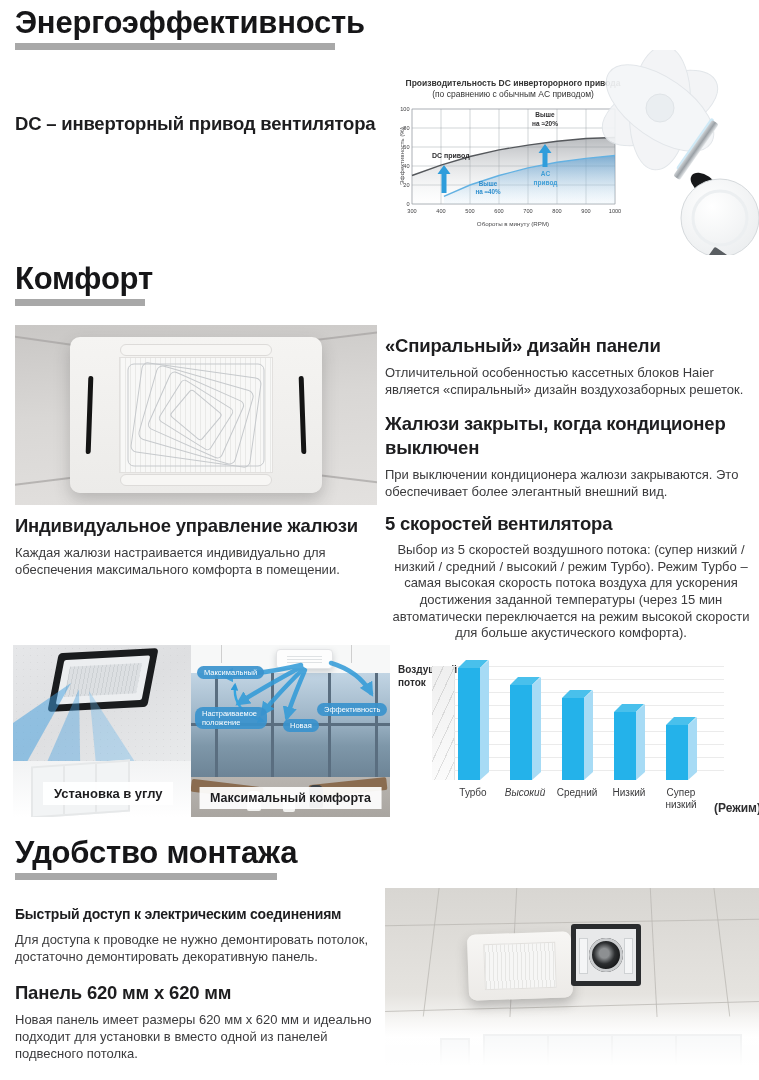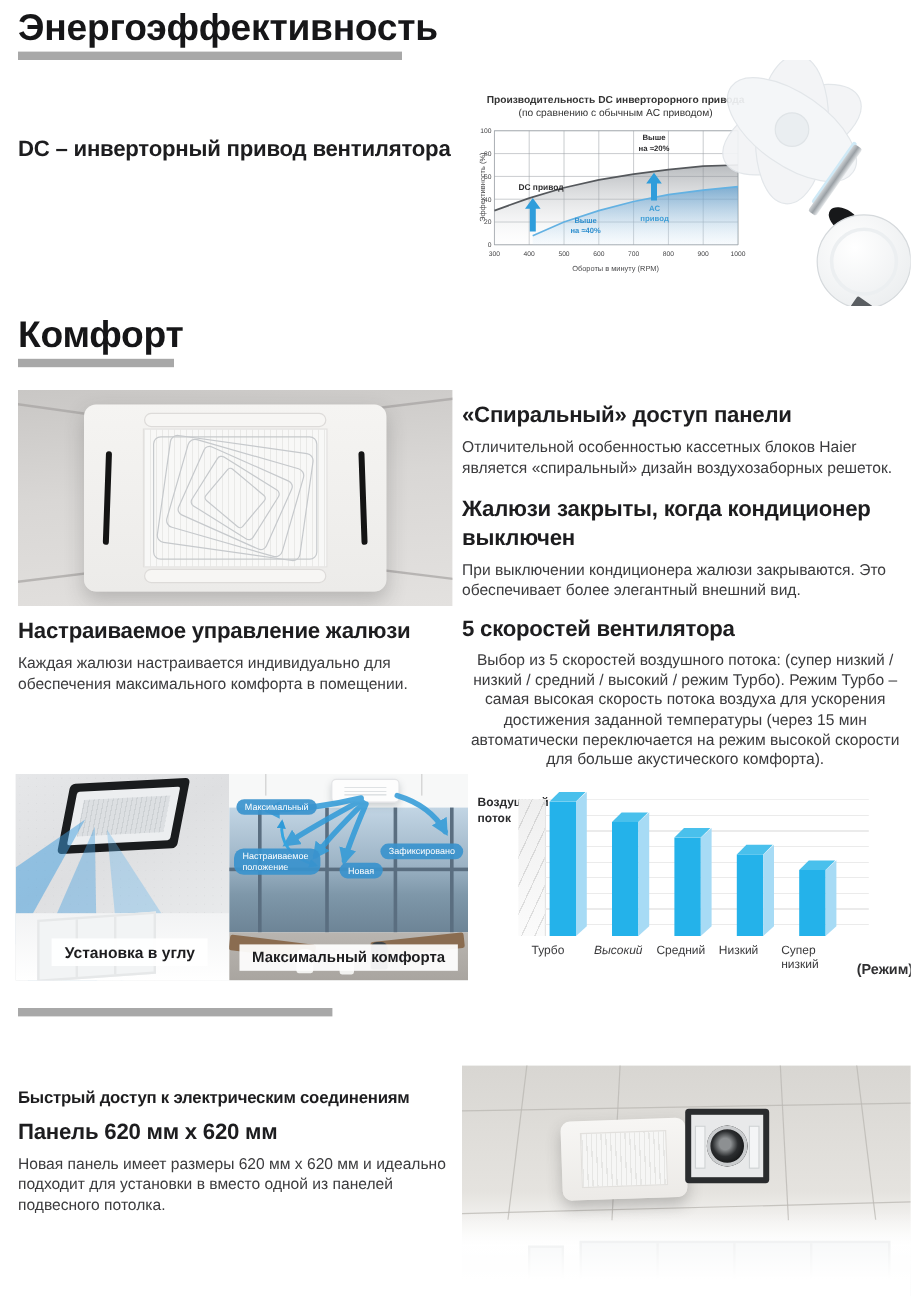--- a/index.html
+++ b/index.html
@@ -31,21 +31,21 @@
   .bc-title{position:absolute;left:0;top:16px;width:70px;font-size:10px;font-weight:700;color:#2b2b2d;line-height:1.25;}
   .bc-wall{position:absolute;left:34px;top:18px;width:22px;height:114px;
     background:linear-gradient(to bottom,#efefef,#fbfbfb),
     repeating-linear-gradient(115deg,#e3e3e3 0 1px,transparent 1px 10px);
     background-blend-mode:multiply;border-right:1px solid #e3e3e3;}
   .bc-plot{position:absolute;left:56px;top:18px;width:270px;height:114px;
     background:repeating-linear-gradient(to bottom,#ebebeb 0 1px,transparent 1px 13px);}
   .bc-bar{position:absolute;bottom:36px;width:22px;}
   .bc-bar .bc-side{position:absolute;left:100%;top:0;width:9px;height:100%;transform:skewY(-42deg);transform-origin:0 0;}
   .bc-bar .bc-top{position:absolute;left:0;top:-8px;width:100%;height:8px;transform:skewX(-45deg);transform-origin:0 100%;}
-  .bc-cat{position:absolute;top:139px;width:60px;font-size:10px;line-height:1.15;color:#3a3a3c;}
+  .bc-cat{position:absolute;top:139px;width:60px;text-align:center;font-size:10px;line-height:1.15;color:#3a3a3c;}
   .bc-mode{position:absolute;left:316px;top:153px;width:46px;font-size:12px;font-weight:700;color:#2f2f31;}
   
   .caption-box{position:absolute;background:rgba(255,255,255,.93);color:#1d1d1f;font-weight:700;padding:4px 11px;white-space:nowrap;}
   .pill{position:absolute;background:rgba(58,146,205,.92);color:#fff;font-size:7.5px;line-height:1.2;padding:2px 7px;border-radius:8px;white-space:nowrap;}
   .pill.two{white-space:normal;width:58px;border-radius:8px;}
   
   #photo-cassette{left:15px;top:325px;width:362px;height:180px;background:linear-gradient(175deg,#c9c7c5,#d9d7d5 45%,#e3e1df);overflow:hidden;}
   .seam{position:absolute;height:2px;background:#a5a3a1;opacity:.7;}
   .panel{position:absolute;left:50%;top:50%;transform:translate(-50%,-50%);width:252px;height:156px;border-radius:10px;
     background:linear-gradient(180deg,#f5f4f2,#ecebe9);box-shadow:0 7px 16px rgba(60,60,60,.25);}
@@ -203,28 +203,28 @@
           <rect x="36" y="26" width="80" height="62" rx="5" transform="rotate(24 76 57)"></rect>
           <rect x="46" y="33" width="60" height="48" rx="4" transform="rotate(32 76 57)"></rect>
           <rect x="56" y="40" width="40" height="34" rx="3" transform="rotate(40 76 57)"></rect>
         </g>
       </svg>
     </div>
   </div>
 </div>
 
 <div class="abs" style="left:385px;top:334px;width:368px;">
-  <h2 class="h2">«Спиральный» доступ панели</h2>
+  <h2 class="h2">«Спиральный» дизайн панели</h2>
   <p class="body-txt" style="margin-bottom:14px;">Отличительной особенностью кассетных блоков Haier является «спиральный» дизайн воздухозаборных решеток.</p>
   <h2 class="h2">Жалюзи закрыты, когда кондиционер выключен</h2>
   <p class="body-txt">При выключении кондиционера жалюзи закрываются. Это обеспечивает более элегантный внешний вид.</p>
 </div>
 
 <div class="abs" style="left:15px;top:514px;width:362px;">
-  <h2 class="h2">Настраиваемое управление жалюзи</h2>
+  <h2 class="h2">Индивидуальное управление жалюзи</h2>
   <p class="body-txt">Каждая жалюзи настраивается индивидуально для обеспечения максимального комфорта в помещении.</p>
 </div>
 
 <div class="abs" style="left:385px;top:512px;width:372px;">
   <h2 class="h2">5 скоростей вентилятора</h2>
   <p class="body-txt" style="line-height:1.28;text-align:center;">Выбор из 5 скоростей воздушного потока: (супер низкий / низкий / средний / высокий / режим Турбо). Режим Турбо – самая высокая скорость потока воздуха для ускорения достижения заданной температуры (через 15 мин автоматически переключается на режим высокой скорости для больше акустического комфорта).</p>
 </div>
 
 <div class="abs" id="img-corner">
   <div class="speck"></div>
@@ -275,21 +275,21 @@
       <path d="M110,22 C88,34 66,46 48,58" marker-end="url(#ah)"></path>
       <path d="M112,24 C96,40 82,54 72,68" marker-end="url(#ah)"></path>
       <path d="M114,25 C106,44 100,58 96,72" marker-end="url(#ah)"></path>
       <path d="M140,18 C160,24 172,34 180,48" marker-end="url(#ah)"></path>
     </g>
     <path d="M44,40 C42,58 52,70 72,76" fill="none" stroke="#35a5e0" stroke-width="2.4" marker-start="url(#ah)" marker-end="url(#ah)"></path>
   </svg>
   <div class="pill" style="left:6px;top:21px;">Максимальный</div>
   <div class="pill two" style="left:4px;top:62px;">Настраиваемое положение</div>
   <div class="pill" style="left:92px;top:74px;">Новая</div>
-  <div class="pill" style="left:126px;top:58px;">Зафиксировано</div>
+  <div class="pill" style="left:126px;top:58px;">Эффективность</div>
   <div class="caption-box" style="left:50%;transform:translateX(-50%);bottom:8px;font-size:12.5px;">Максимальный комфорта</div>
 </div>
 
 <div class="abs" id="fan-chart">
   <div class="bc-title">Воздушный поток</div>
   <div class="bc-wall"></div>
   <div class="bc-plot"></div>
   <div id="bc-bars" class="abs" style="left:0;top:0;width:100%;height:100%;">
       <div class="bc-bar" style="left: 60px; height: 112px; background: rgb(36, 178, 234);">
         <i class="bc-top" style="background: rgb(73, 192, 236);"></i>
@@ -316,25 +316,27 @@
       <div class="bc-cat" style="left: 45px;">Турбо</div>
       <div class="bc-cat" style="left: 97px; font-style: italic;">Высокий</div>
       <div class="bc-cat" style="left: 149px;">Средний</div>
       <div class="bc-cat" style="left: 201px;">Низкий</div>
       <div class="bc-cat" style="left: 253px;">Супер низкий</div>
     </div>
   <div class="bc-mode">(Режим)</div>
 </div>
 
 <div class="abs" style="left:15px;top:836px;width:730px;">
+  <h1 class="h1">Удобство монтажа</h1>
   <div class="hbar" style="width:262px;"></div>
 </div>
 
 <div class="abs" style="left:15px;top:906px;width:376px;">
   <h2 class="h2" style="font-size:14px;">Быстрый доступ к электрическим соединениям</h2>
+  <p class="body-txt" style="margin-bottom:16px;">Для доступа к проводке не нужно демонтировать потолок, достаточно демонтировать декоративную панель.</p>
   <h2 class="h2">Панель 620 мм x 620 мм</h2>
   <p class="body-txt">Новая панель имеет размеры 620 мм x 620 мм и идеально подходит для установки в вместо одной из панелей подвесного потолка.</p>
 </div>
 
 <div class="abs" id="img-access">
   <div class="cline" style="left:0;top:34px;width:100%;height:1px;transform:rotate(-1deg);"></div>
   <div class="cline" style="left:0;top:118px;width:100%;height:1px;transform:rotate(-1.5deg);"></div>
   <div class="cline" style="left:46px;top:-6px;width:1px;height:135px;transform:rotate(7deg);"></div>
   <div class="cline" style="left:128px;top:-6px;width:1px;height:135px;transform:rotate(3deg);"></div>
   <div class="cline" style="left:268px;top:-6px;width:1px;height:135px;transform:rotate(-3deg);"></div>

